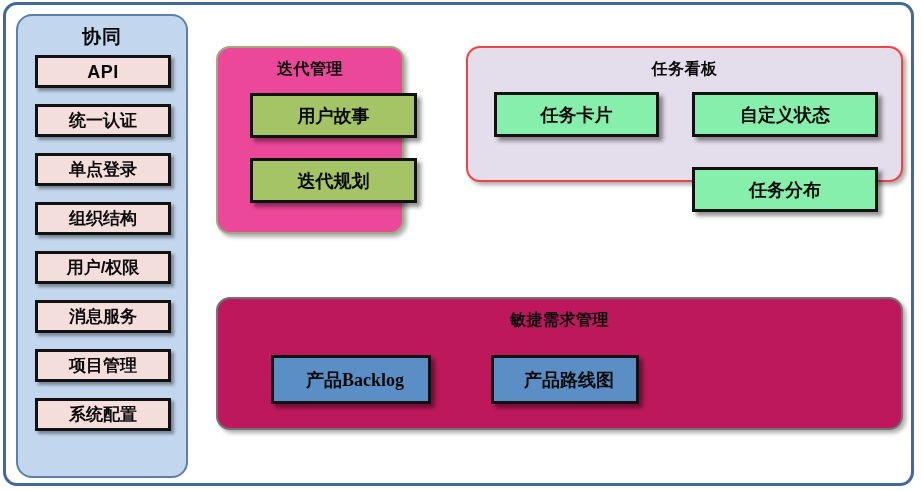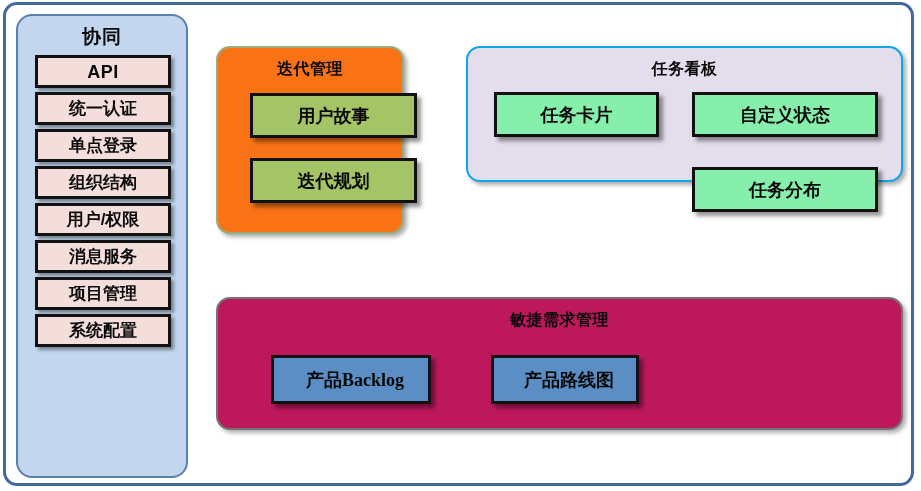--- a/index.html
+++ b/index.html
@@ -60,21 +60,21 @@
   .sidebar-list {
     position: absolute;
     left: 17px;
     top: 39px;
     width: 138px;
   }
   .side-item {
     position: relative;
     width: 136px;
     height: 33px;
-    margin-bottom: 4px;
+    margin-bottom: 16px;
     background: #f4dedc;
     border: 3px solid #111111;
     box-sizing: border-box;
     box-shadow: 3px 3px 3px rgba(0,0,0,0.38);
     display: flex;
     align-items: center;
     justify-content: center;
   }
   .side-item-label {
     font-family: Liberation Sans, sans-serif;
@@ -106,30 +106,30 @@
     font-weight: bold;
     color: #0a0a0a;
     letter-spacing: 0.5px;
   }
 
   .panel-iteration {
     left: 216px;
     top: 46px;
     width: 188px;
     height: 188px;
-    background: #f97316;
+    background: #ec4899;
     border: 2px solid #9aab7d;
   }
   .panel-taskboard {
     left: 466px;
     top: 46px;
     width: 437px;
     height: 136px;
     background: #e4ddeb;
-    border: 2px solid #0ea5e9;
+    border: 2px solid #ef4444;
   }
   .panel-agile {
     left: 216px;
     top: 297px;
     width: 687px;
     height: 133px;
     background: #be185d;
     border: 2px solid #737373;
   }
 

